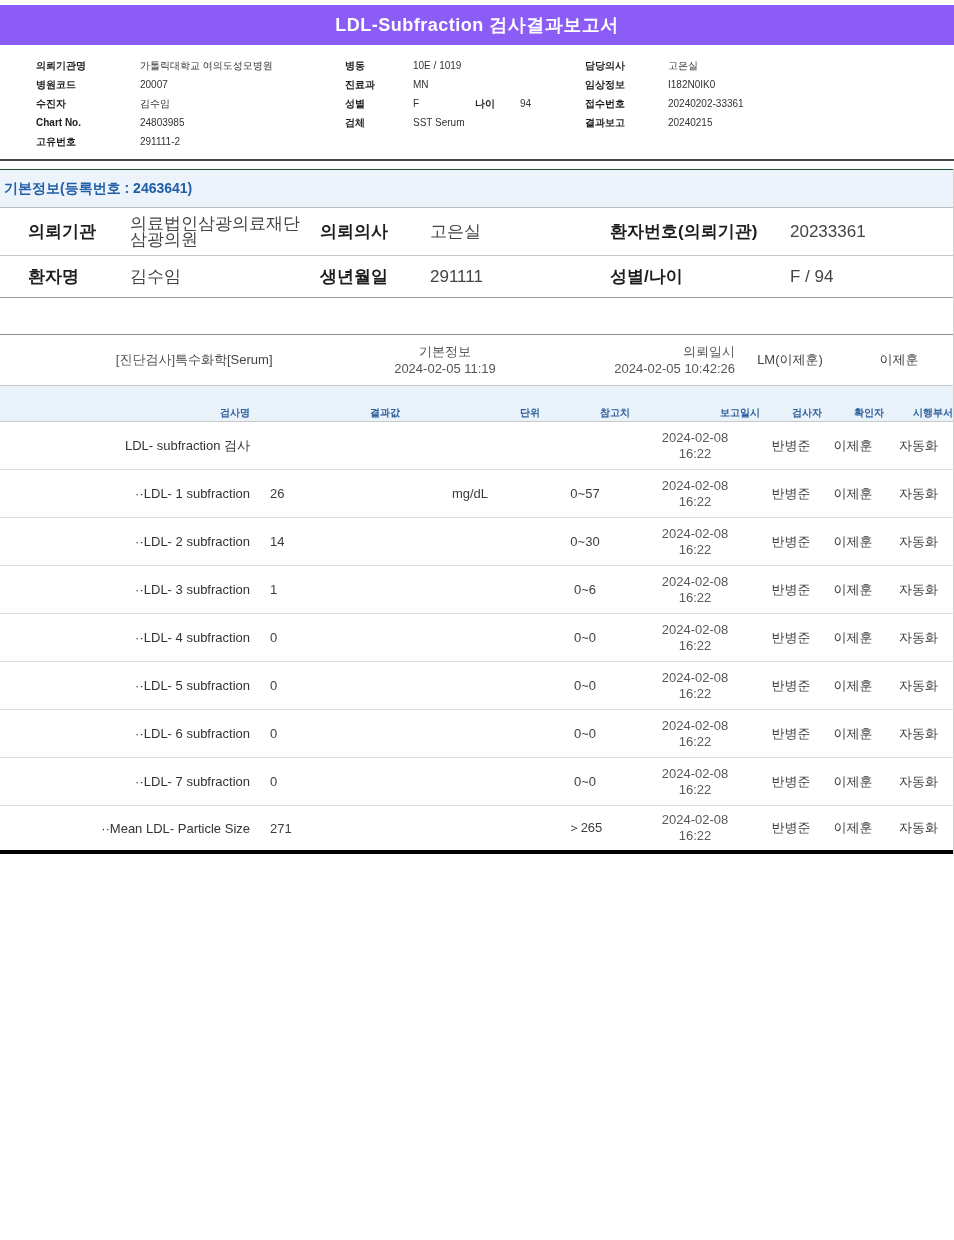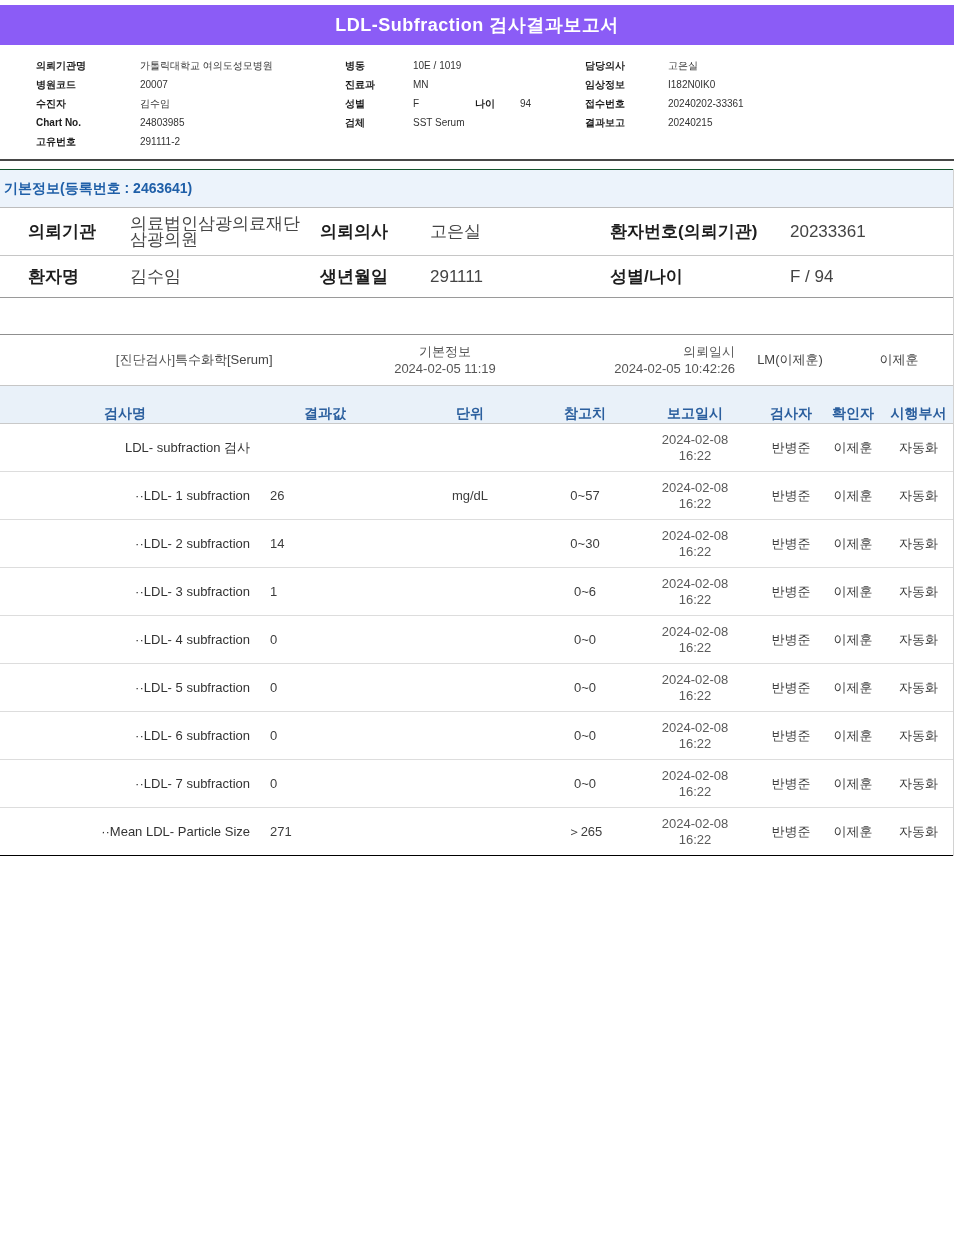--- a/index.html
+++ b/index.html
@@ -48,23 +48,23 @@
   .tg-cat { width:175px; padding-left:18px; color:#555;text-align:right; }
   .tg-panel { width:180px; }
   .tg-block { width:180px; text-align:center; line-height:17px; color:#555; }
   .tg-block2 { width:200px; text-align:right; line-height:17px; color:#555; }
   .tg-lab { width:110px; text-align:center; }
   .tg-conf { flex:1; text-align:center; }
 
   
   .rgrid { display:grid; grid-template-columns:250px 150px 140px 90px 130px 62px 62px 1fr; align-items:center; }
   .results-header { min-height:36px; background:#e9f1f9; border-bottom:1px solid #c9c9c9; }
-  .results-header .hcell { text-align:center; color:#2b5f9e; font-weight:bold; font-size:14px;margin-top:19px; }
+  .results-header .hcell { text-align:right; color:#2b5f9e; font-weight:bold; font-size:10px;margin-top:19px; }
   .rrow { min-height:48px; border-bottom:1px solid #dddddd; font-size:13px; }
-  .rrow:last-child { border-bottom:1px solid #000000; }
+  .rrow:last-child { border-bottom:4px solid #000000; }
   .cell { text-align:center; color:#3d3d3d; }
   .cell.name { text-align:right; padding-left:4px; color:#333; }
   .cell.result { text-align:left; padding-left:20px; }
   .cell.rdate { line-height:16px; color:#5a5a5a; }
   .cell.rdate span { display:block; }
 </style>
 </head>
 <body>
 
 <div class="page">

